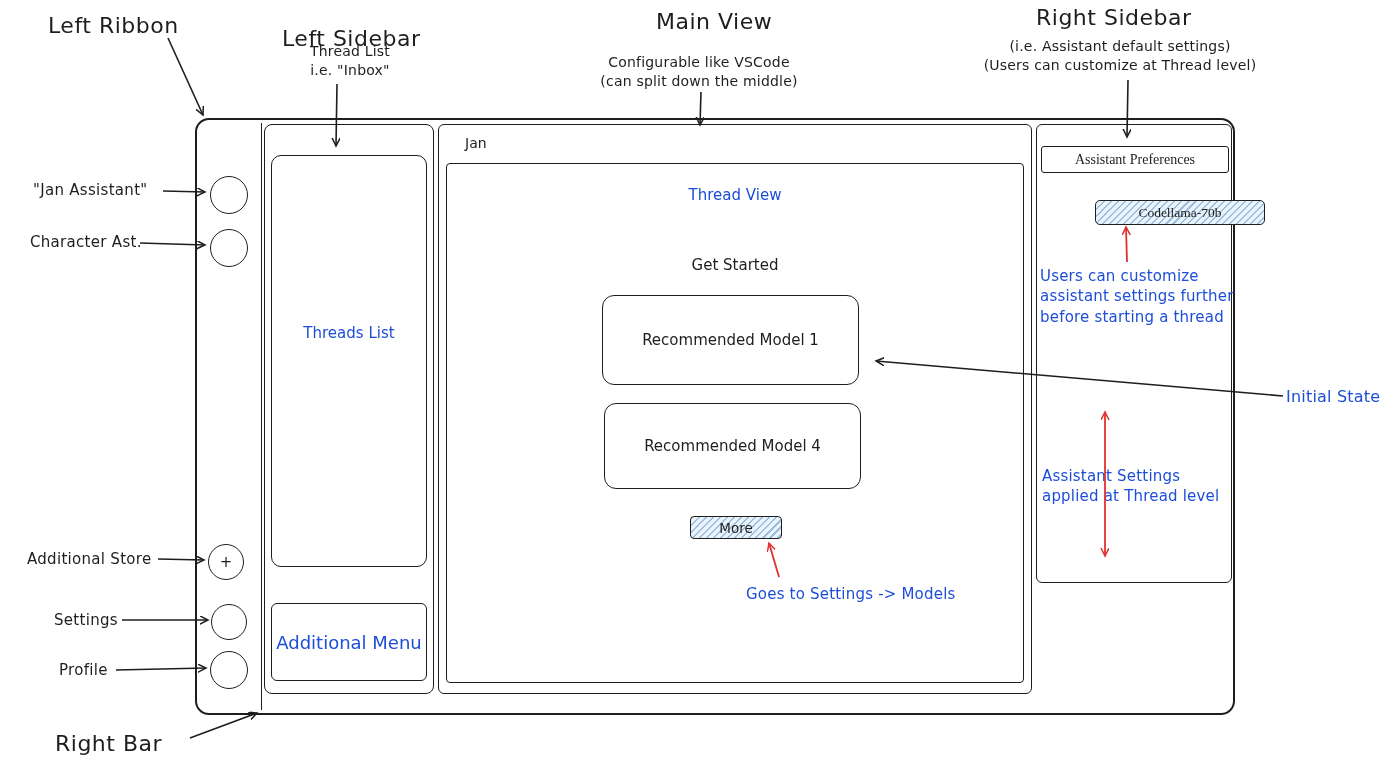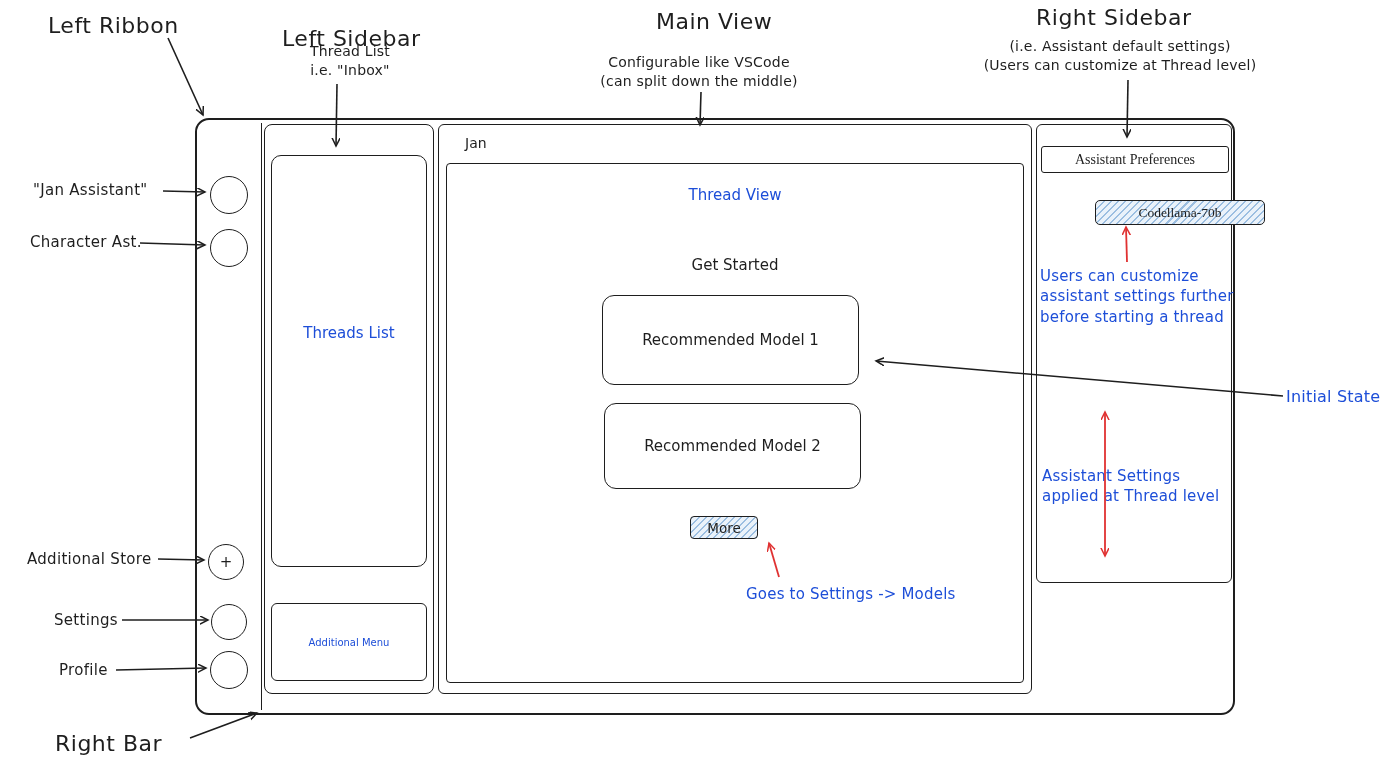--- a/index.html
+++ b/index.html
@@ -120,36 +120,36 @@
       <span>+</span>
     </div>
     <div class="abs circle" style="left:14px; top:484px; width:36px; height:36px;"></div>
     <div class="abs circle" style="left:13px; top:531px; width:38px; height:38px;"></div>
 
     <div class="abs sketch-box panel" style="left:67px; top:4px; width:170px; height:570px;">
       <div class="abs sketch-box" style="left:6px; top:30px; width:156px; height:412px; border-radius:10px;">
         <div class="red center" style="padding-top:168px; font-size:15px;">Threads List</div>
       </div>
       <div class="abs sketch-box flex-center" style="left:6px; top:478px; width:156px; height:78px; border-radius:6px;">
-        <div class="red" style="font-size:10px;">Additional Menu</div>
+        <div class="red" style="font-size:18px;">Additional Menu</div>
       </div>
     </div>
 
     <div class="abs sketch-box" style="left:241px; top:4px; width:594px; height:570px; border-radius:6px;">
       <div class="abs" style="left:26px; top:10px; font-size:14px;">Jan</div>
 
       <div class="abs sketch-box" style="left:7px; top:38px; width:578px; height:520px; border-radius:4px;">
         <div class="abs red center" style="left:0; top:22px; width:100%; font-size:15px;">Thread View</div>
         <div class="abs center" style="left:0; top:92px; width:100%; font-size:15px;">Get Started</div>
 
         <div class="abs sketch-box flex-center" style="left:155px; top:131px; width:257px; height:90px; border-radius:12px; font-size:15px;">Recommended Model 1</div>
 
-        <div class="abs sketch-box flex-center" style="left:157px; top:239px; width:257px; height:86px; border-radius:12px; font-size:15px;">Recommended Model 2</div>
+        <div class="abs sketch-box flex-center" style="left:157px; top:239px; width:257px; height:86px; border-radius:12px; font-size:15px;">Recommended Model 4</div>
 
-        <div class="abs sketch-box hatch flex-center" style="left:243px; top:352px; width:68px; height:23px; border-radius:4px; font-size:13.5px;">More</div>
+        <div class="abs sketch-box hatch flex-center" style="left:243px; top:352px; width:92px; height:23px; border-radius:4px; font-size:13.5px;">More</div>
 
       </div>
     </div>
 
     <div class="abs sketch-box" style="left:839px; top:4px; width:196px; height:459px; border-radius:6px;font-family:Liberation Serif, serif;">
       <div class="abs sketch-box flex-center" style="left:4px; top:21px; width:188px; height:27px; border-radius:3px; font-size:14px;">Assistant Preferences</div>
       <div class="abs sketch-box hatch flex-center" style="left:13px; top:75px; width:170px; height:25px; border-radius:5px; font-size:13.5px;margin-left:45px;">Codellama-70b</div>
     </div>
 
     <div class="abs" style="left:2px; top:574px; width:1032px; height:19px;"></div>

